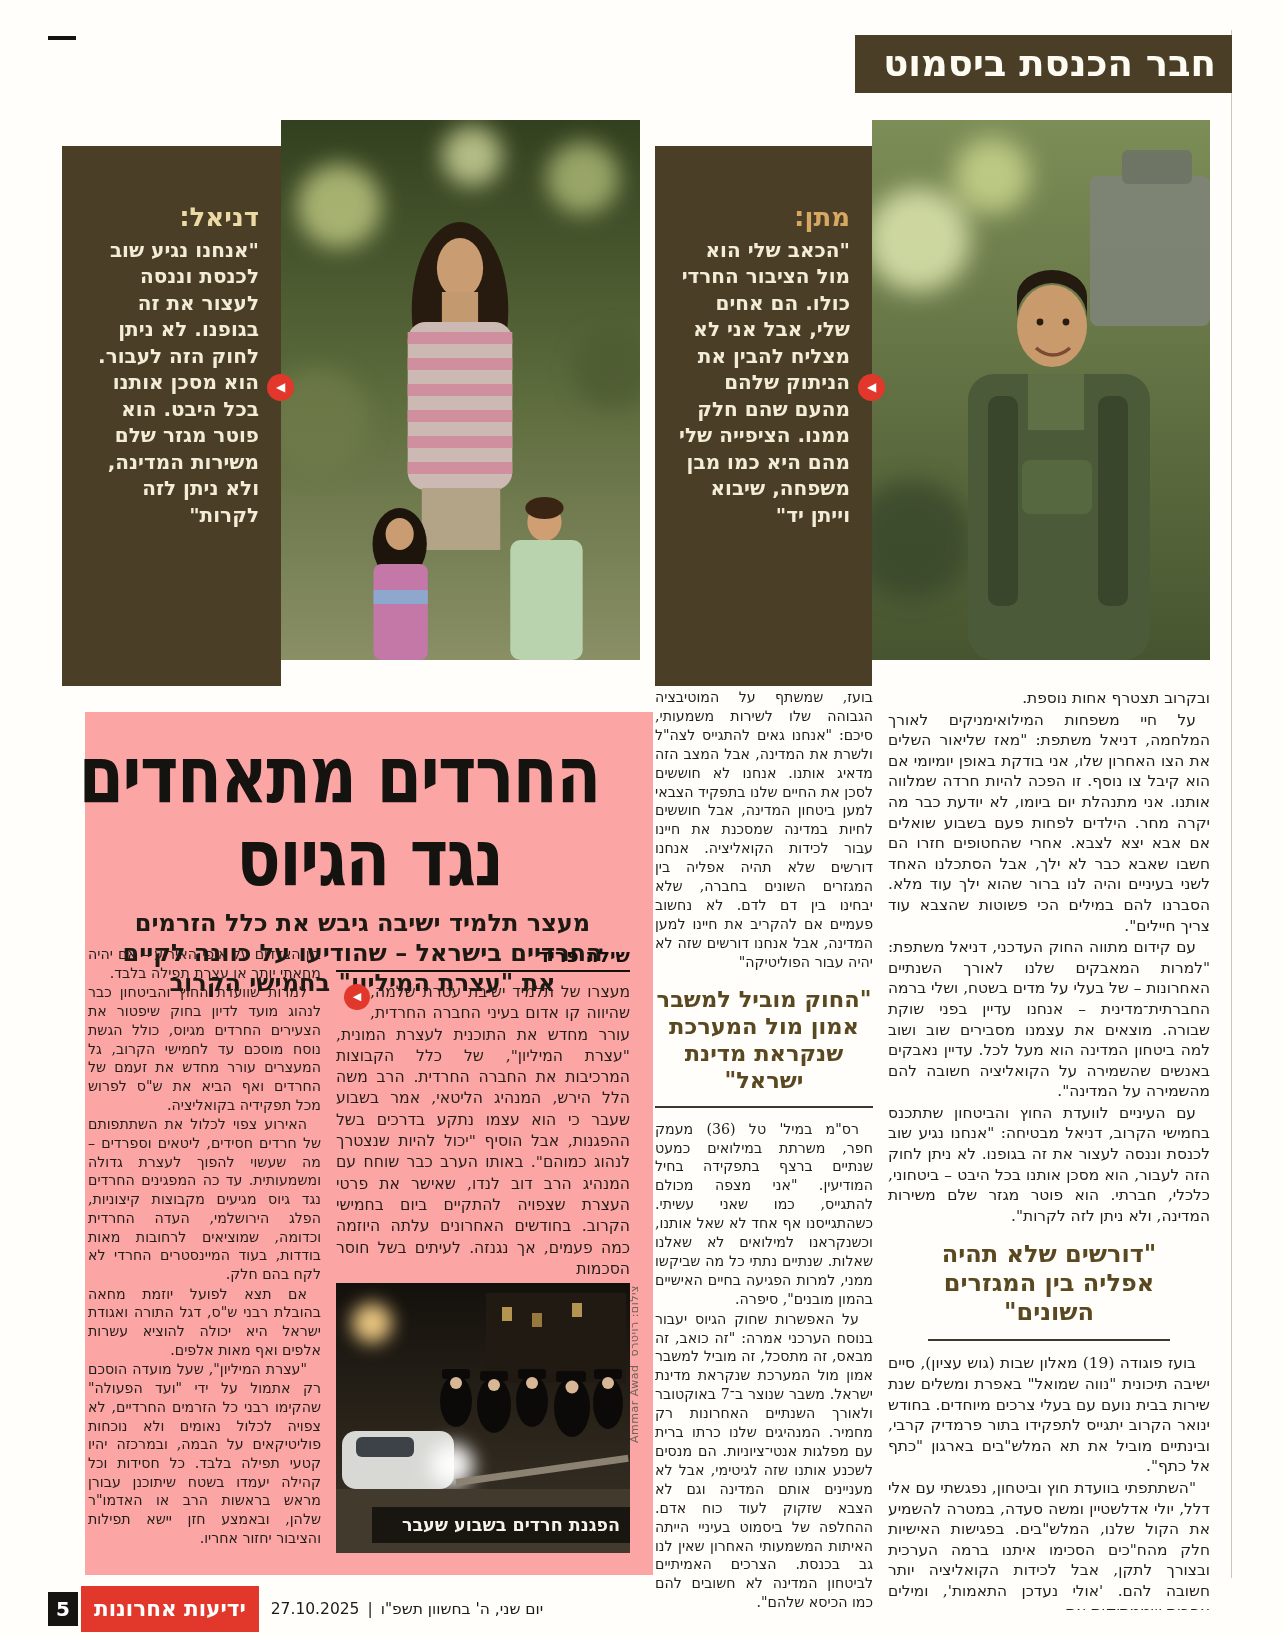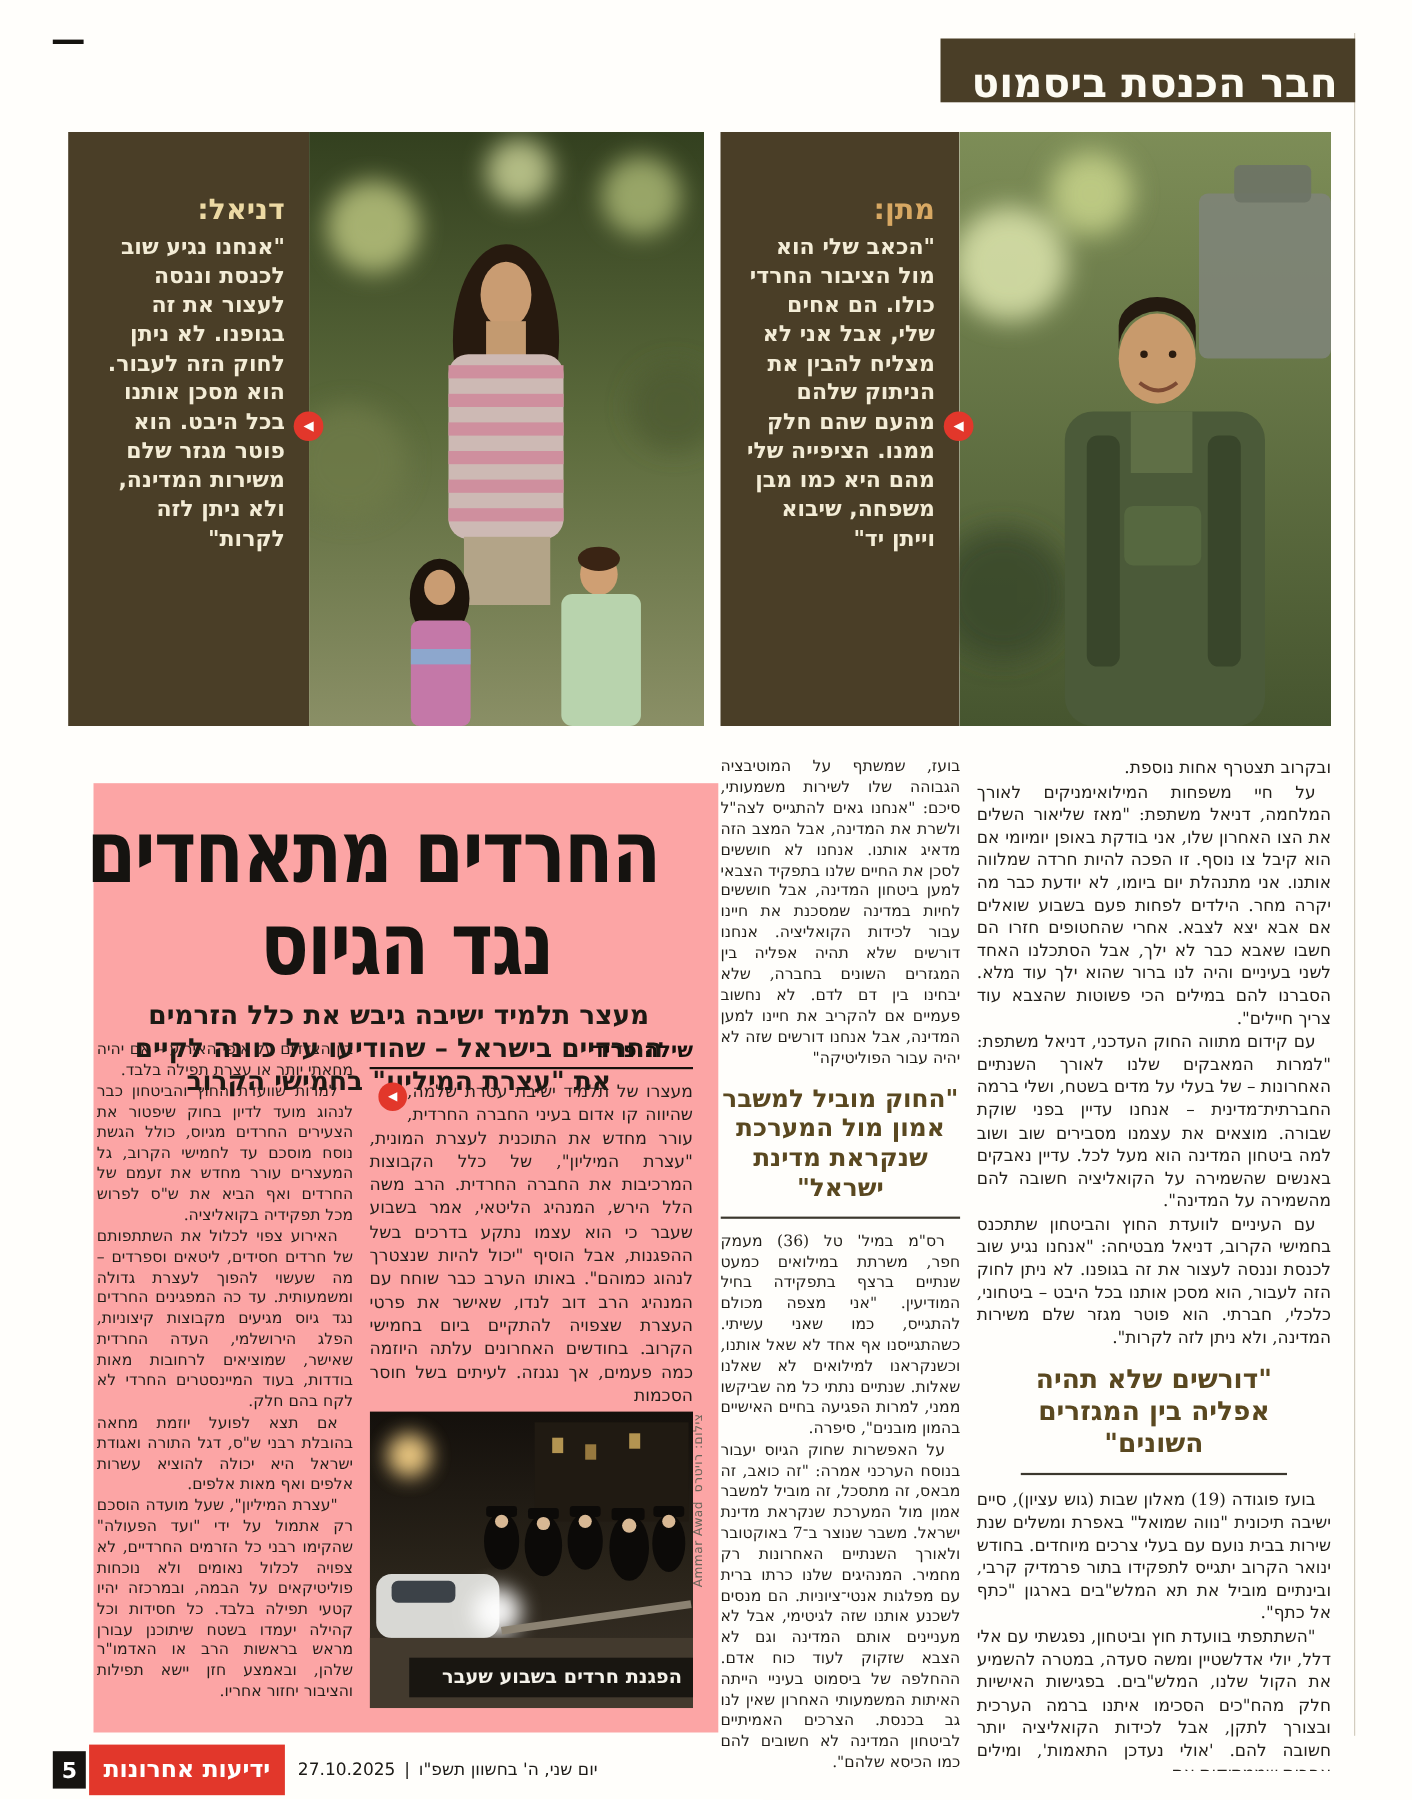--- a/index.html
+++ b/index.html
@@ -1,26 +1,26 @@
 <!DOCTYPE html>
 <html dir="rtl" lang="he"><head>
 <meta charset="utf-8">
 <style>
   html,body{margin:0;padding:0;background:#ffffff;}
   .page{position:relative;width:1284px;height:1636px;background:#fffefb;overflow:hidden;
         font-family:"DejaVu Sans","Liberation Sans",sans-serif;}
   .abs{position:absolute;}
   
   .kicker{left:855px;top:35px;width:377px;height:58px;background:#4a3e27;color:#fdfbf2;
-          font-size:37px;font-weight:bold;line-height:58px;text-align:right;padding:12px 16px;box-sizing:border-box;}
+          font-size:37px;font-weight:bold;line-height:58px;text-align:right;padding:0 16px;box-sizing:border-box;}
   .corner-tick{left:48px;top:36px;width:28px;height:4px;background:#15130f;}
   .margin-line{left:1231px;top:30px;width:1px;height:1548px;background:#cfc8b8;}
   
   .qbox{background:#4a3e27;color:#f3ecd6;text-align:right;box-sizing:border-box;
-        font-weight:bold;font-size:20px;line-height:26.5px;padding:58px 22px 0 14px;}
+        font-weight:bold;font-size:20px;line-height:26.5px;padding:58px 22px 0 14px;margin-top:26px;}
   .qbox .qname{font-size:26px;margin-bottom:6px;display:block;}
   .qbox-daniel{left:62px;top:120px;width:219px;height:540px;}
   .qbox-daniel .qname{color:#ecd9a4;}
   .qbox-matan{left:655px;top:120px;width:217px;height:540px;}
   .qbox-matan .qname{color:#d8a863;}
   .photo{overflow:hidden;}
   .photo svg{display:block;width:100%;height:100%;}
   .photo-family{left:281px;top:120px;width:359px;height:540px;}
   .photo-soldier{left:872px;top:120px;width:338px;height:540px;}
   .marker{width:27px;height:27px;border-radius:50%;background:#e2372b;color:#ffffff;
@@ -173,21 +173,21 @@
     <div class="subhead">מעצר תלמיד ישיבה גיבש את כלל הזרמים החרדיים בישראל – שהודיעו על כוונה לקיים את "עצרת המיליון" בחמישי הקרוב</div>
     <div class="byline-row">שילה פריד</div>
 
     <div class="colR bodytext">
       <p><span class="pmark">◀</span><span>מעצרו של תלמיד ישיבת עטרת שלמה, שהיווה קו אדום בעיני החברה החרדית, עורר מחדש את התוכנית לעצרת המונית, "עצרת המיליון", של כלל הקבוצות המרכיבות את החברה החרדית. הרב משה הלל הירש, המנהיג הליטאי, אמר בשבוע שעבר כי הוא עצמו נתקע בדרכים בשל ההפגנות, אבל הוסיף "יכול להיות שנצטרך לנהוג כמוהם". באותו הערב כבר שוחח עם המנהיג הרב דוב לנדו, שאישר את פרטי העצרת שצפויה להתקיים ביום בחמישי הקרוב. בחודשים האחרונים עלתה היוזמה כמה פעמים, אך נגנזה. לעיתים בשל חוסר הסכמות</span></p>
     </div>
 
     <div class="colL bodytext">
       <p>בין הצדדים על אופי האירוע – אם יהיה מחאתי יותר או עצרת תפילה בלבד.</p>
       <p>למרות שוועדת החוץ והביטחון כבר לנהוג מועד לדיון בחוק שיפטור את הצעירים החרדים מגיוס, כולל הגשת נוסח מוסכם עד לחמישי הקרוב, גל המעצרים עורר מחדש את זעמם של החרדים ואף הביא את ש"ס לפרוש מכל תפקידיה בקואליציה.</p>
-      <p>האירוע צפוי לכלול את השתתפותם של חרדים חסידים, ליטאים וספרדים – מה שעשוי להפוך לעצרת גדולה ומשמעותית. עד כה המפגינים החרדים נגד גיוס מגיעים מקבוצות קיצוניות, הפלג הירושלמי, העדה החרדית שאישר, שמוציאים לרחובות מאות בודדות, בעוד המיינסטרים החרדי לא לקח בהם חלק.</p>
+      <p>האירוע צפוי לכלול את השתתפותם של חרדים חסידים, ליטאים וספרדים – מה שעשוי להפוך לעצרת גדולה ומשמעותית. עד כה המפגינים החרדים נגד גיוס מגיעים מקבוצות קיצוניות, הפלג הירושלמי, העדה החרדית וכדומה, שמוציאים לרחובות מאות בודדות, בעוד המיינסטרים החרדי לא לקח בהם חלק.</p>
       <p>אם תצא לפועל יוזמת מחאה בהובלת רבני ש"ס, דגל התורה ואגודת ישראל היא יכולה להוציא עשרות אלפים ואף מאות אלפים.</p>
       <p>"עצרת המיליון", שעל מועדה הוסכם רק אתמול על ידי "ועד הפעולה" שהקימו רבני כל הזרמים החרדיים, לא צפויה לכלול נאומים ולא נוכחות פוליטיקאים על הבמה, ובמרכזה יהיו קטעי תפילה בלבד. כל חסידות וכל קהילה יעמדו בשטח שיתוכנן עבורן מראש בראשות הרב או האדמו"ר שלהן, ובאמצע חזן יישא תפילות והציבור יחזור אחריו.</p>
     </div>
 
     <div class="photo-protest photo">
       <svg viewBox="0 0 294 270" preserveAspectRatio="none">
         <defs>
           <linearGradient id="gPro" x1="0" y1="0" x2="0" y2="1">
             <stop offset="0" stop-color="#14100c"></stop>
               <stop offset=".55" stop-color="#2a241a"></stop>

